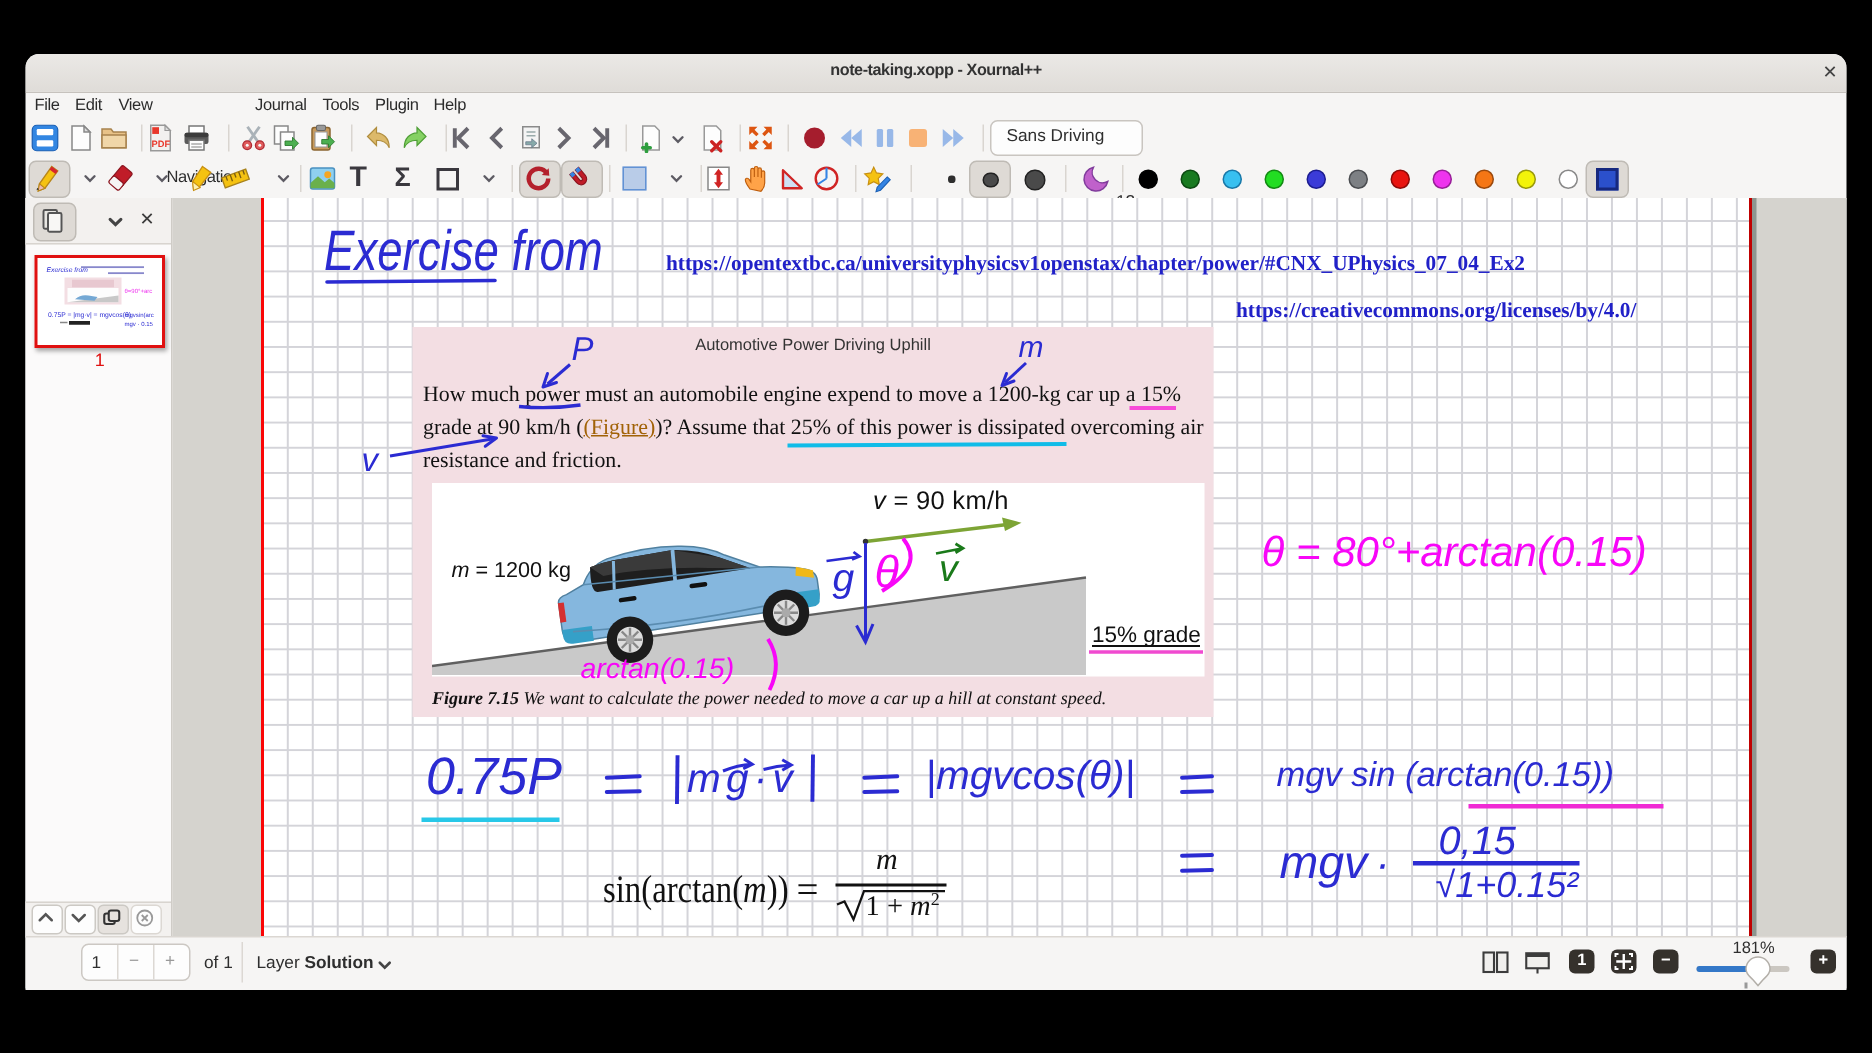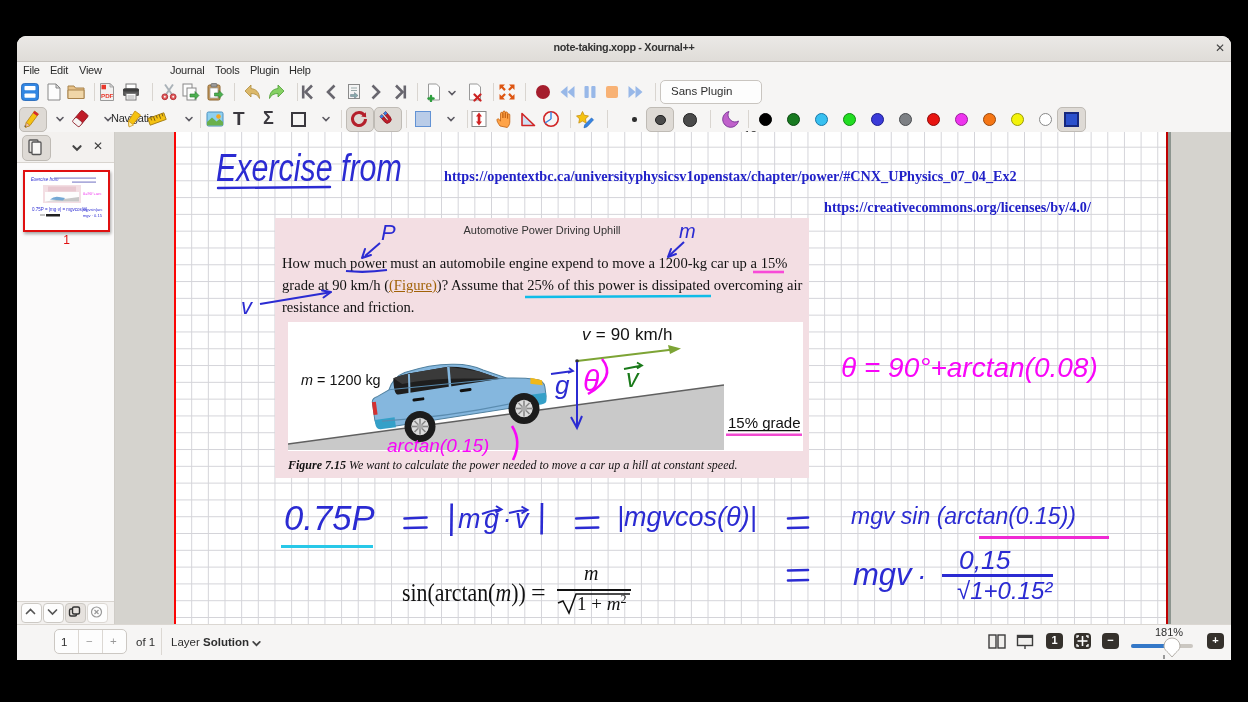--- a/index.html
+++ b/index.html
@@ -208,21 +208,21 @@
     <rect x="4" y="4" width="12" height="12" rx="2" fill="#f8b275"></rect>
   </svg>
 <svg class="ico" style="left:626px;top:82px" viewBox="0 0 20 20">
     <g fill="#98b8e8">
       <path d="M2.5 4 v12 L9.5 10 z"></path>
       <path d="M9.5 4 v12 L16.5 10 z"></path>
     </g>
   </svg>
 <div class="sep1" style="left:655px;"></div>
 <div class="abs" style="left:660px;top:80px;width:100px;height:22px;background:#fdfdfd;border:1px solid #c9c5c0;border-radius:5px;"></div>
-<div class="abs" style="left:671px;top:85px;font-size:11.5px;color:#2e2e2e;">Sans Plugin</div>
+<div class="abs" style="left:671px;top:85px;font-size:11.5px;color:#2e2e2e;">Sans Driving</div>
 <div class="abs" style="left:744px;top:85px;font-size:11.5px;color:#2e2e2e;font-weight:normal;margin-top:44px;">12</div>
 
 <div class="pressedbtn" style="left:19px;top:107px;width:26px;height:23px;"></div>
 <svg class="ico" style="left:22px;top:109px" viewBox="0 0 20 20">
     <path d="M12.5 2 l4 3 -8.5 11.5 -4.5 1.8 0.8 -4.8 z" fill="#f5c211" stroke="#b8861a" stroke-width="0.9"></path>
     <path d="M4.3 13.5 l3.7 3 -4.5 1.8 z" fill="#efb9b0" stroke="#b8861a" stroke-width="0.7"></path>
     <path d="M2.8 16.2 l1.2 1 -1.6 0.7 z" fill="#333"></path>
     <path d="M12.5 2 l4 3 -1.5 2 -4 -3 z" fill="#d6262e"></path>
   </svg>
 <div class="chev" style="left:55px;top:114px">
@@ -484,21 +484,21 @@
 <div class="hand" style="left:458px;top:504px;font-size:27px;letter-spacing:3.5px;">mg·v</div>
 <div class="hand" style="left:617px;top:502px;font-size:27px;">|mgvcos(θ)|</div>
 <div class="hand" style="left:851px;top:503px;font-size:23px;">mgv sin (arctan(0.15))</div>
 <div class="abs" style="left:979px;top:536px;width:130px;height:2.6px;background:#f02ad4;"></div>
 <div class="hand" style="left:853px;top:556.5px;font-size:31px;">mgv</div>
 <div class="hand" style="left:917px;top:560px;font-size:28px;">·</div>
 <div class="hand" style="left:959px;top:545.3px;font-size:26.5px;">0,15</div>
 <div class="abs" style="left:942px;top:574px;width:111px;height:2.6px;background:#2b2bd2;"></div>
 <div class="hand" style="left:957px;top:577px;font-size:24px;">√1+0.15²</div>
 
-<div class="abs" style="left:841px;top:352px;font-size:28px;color:#f806f8;font-style:italic;white-space:nowrap;">θ = 90°+arctan(0.08)</div>
+<div class="abs" style="left:841px;top:352px;font-size:28px;color:#f806f8;font-style:italic;white-space:nowrap;">θ = 80°+arctan(0.15)</div>
 
 <svg class="abs" style="left:176px;top:132px;" width="990" height="492" viewBox="0 0 990 492">
 
   <path d="M42 56 L154 55" stroke="#2b2bd2" stroke-width="2.4" fill="none" stroke-linecap="round"></path>
 
   <text x="205" y="108" font-size="22" fill="#2b2bd2" font-style="italic" font-family="Liberation Sans">P</text>
   <path d="M204 111 L189 124" stroke="#2b2bd2" stroke-width="2" fill="none"></path>
   <path d="M186 126 l3 -9 m-3 9 l9 -3" stroke="#2b2bd2" stroke-width="2" fill="none" stroke-linecap="round"></path>
 
   <text x="503" y="106" font-size="20" fill="#2b2bd2" font-style="italic" font-family="Liberation Sans">m</text>

